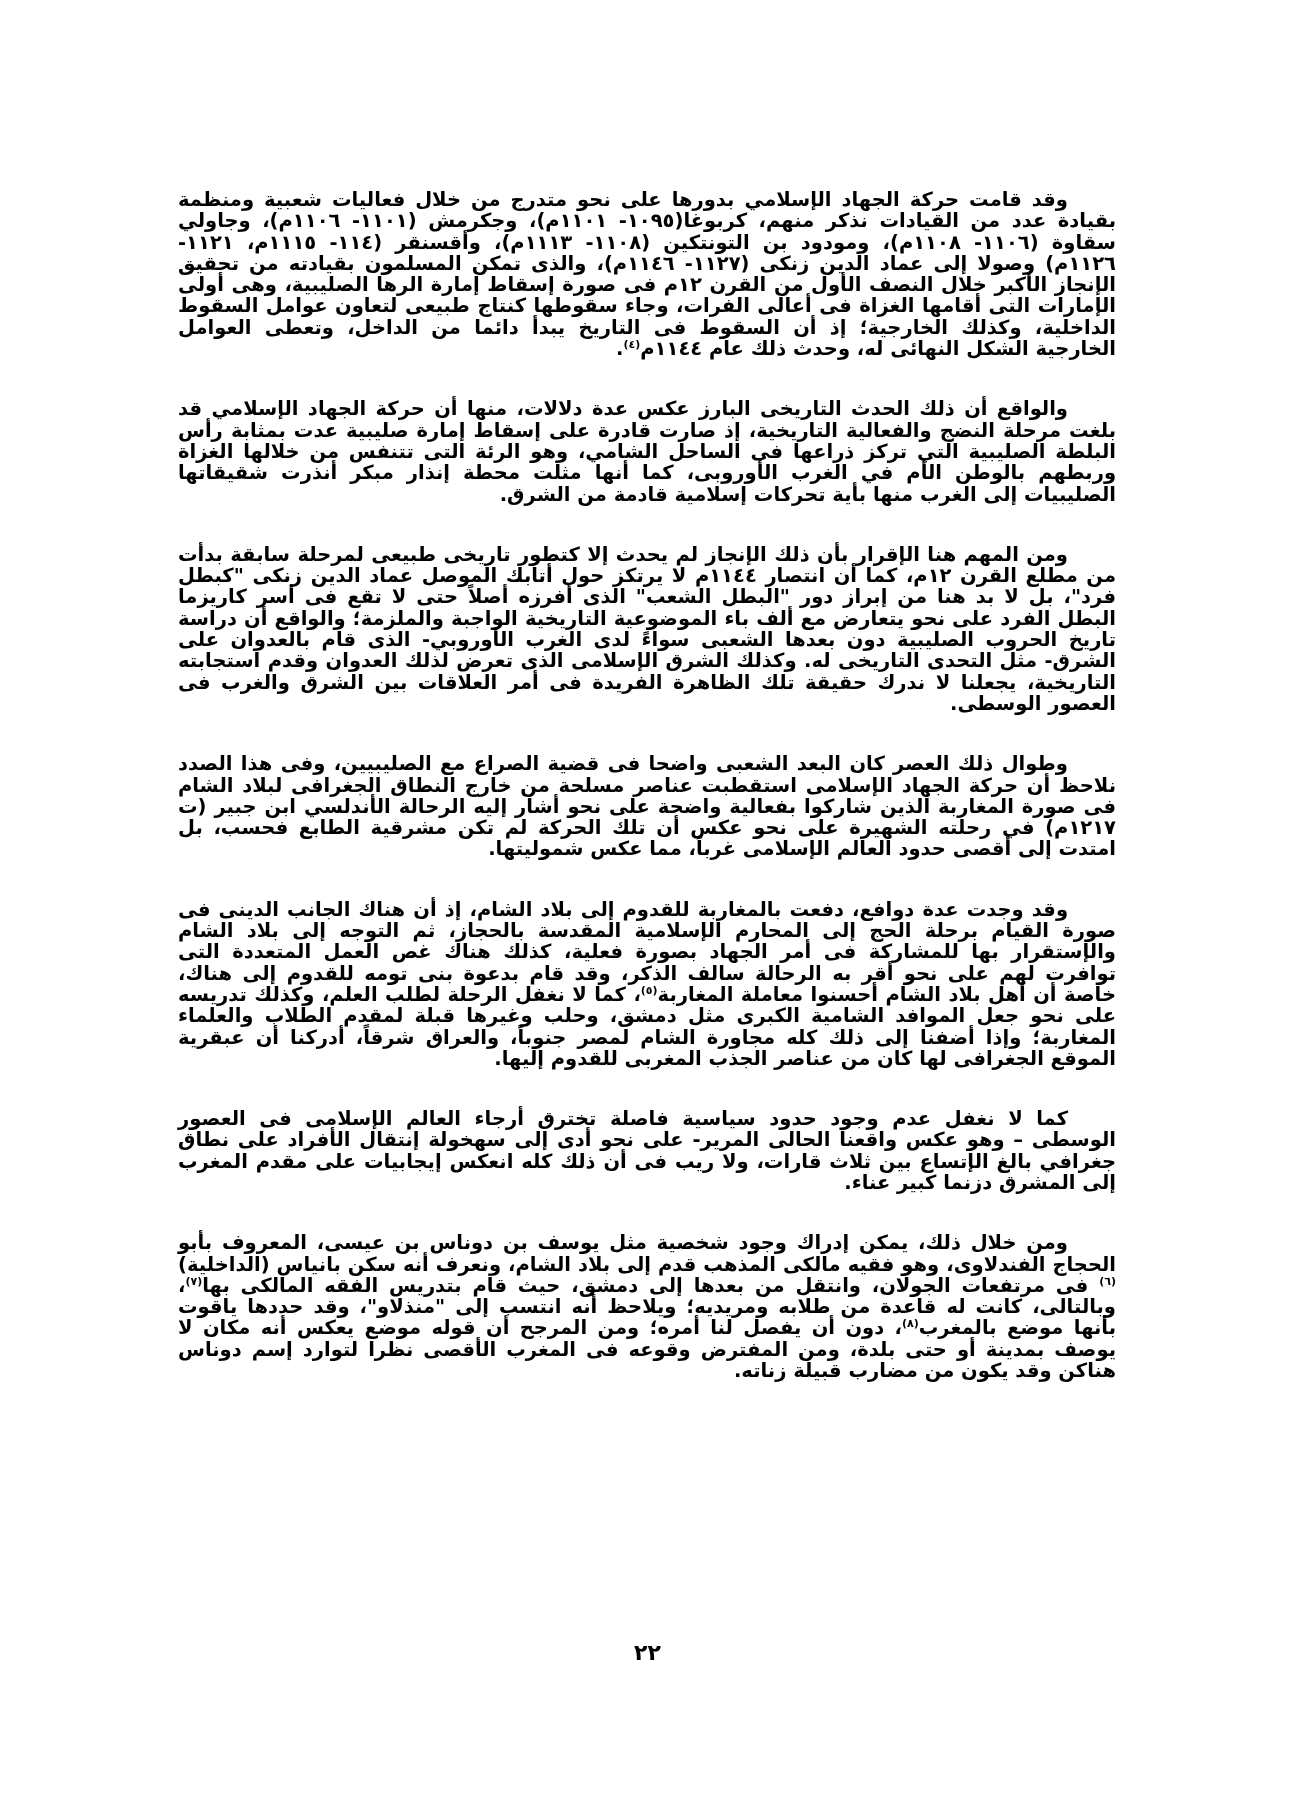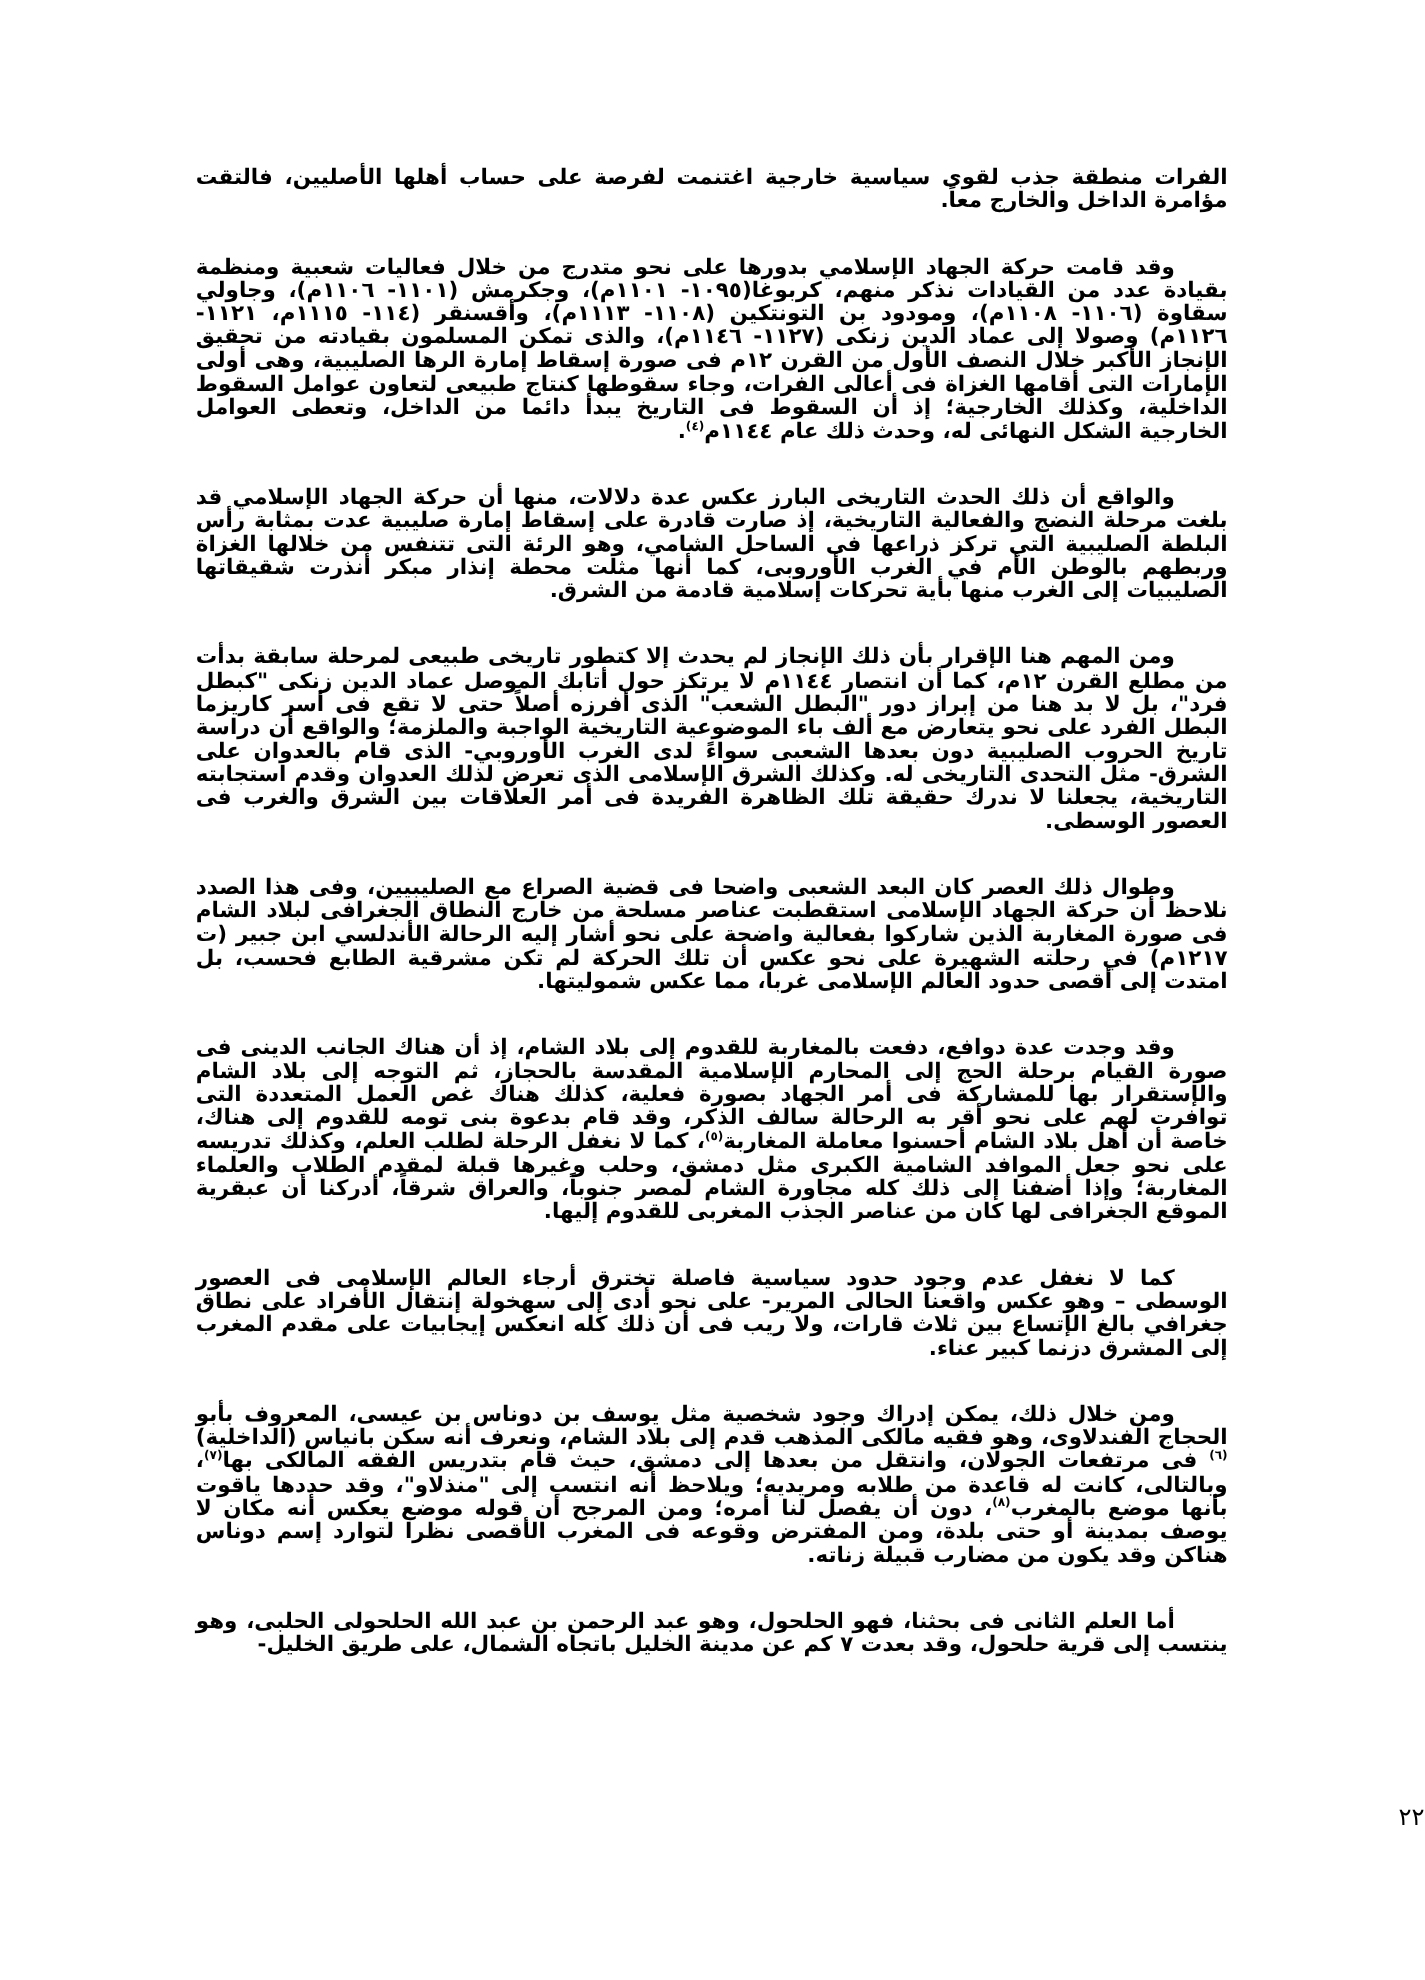--- a/index.html
+++ b/index.html
@@ -38,36 +38,34 @@
   .fn {
     font-size: 11px;
     vertical-align: super;
     line-height: 0;
   }
   .page-number {
     position: absolute;
     left: 0;
     width: 1295px;
     top: 1640px;
-    text-align: right;
+    text-align: center;
     direction: rtl;
     font-family: "DejaVu Sans", "Liberation Sans", sans-serif;
     font-size: 22px;
-    font-weight: normal;
+    font-weight: bold;
     color: #000000;
   }
 </style>
 </head>
 <body>
 
 <div class="page" id="doc-body">
-    <p class="para"><span>الفرات منطقة جذب لقوى سياسية خارجية اغتنمت لفرصة على حساب أهلها الأصليين، فالتقت مؤامرة الداخل والخارج معاً.</span></p>
     <p class="para indent"><span>وقد قامت حركة الجهاد الإسلامي بدورها على نحو متدرج من خلال فعاليات شعبية ومنظمة بقيادة عدد من القيادات نذكر منهم، كربوغا(١٠٩٥- ١١٠١م)، وجكرمش (١١٠١- ١١٠٦م)، وجاولي سقاوة (١١٠٦- ١١٠٨م)، ومودود بن التونتكين (١١٠٨- ١١١٣م)، وأقسنقر (١١٤- ١١١٥م، ١١٢١- ١١٢٦م) وصولا إلى عماد الدين زنكى (١١٢٧- ١١٤٦م)، والذى تمكن المسلمون بقيادته من تحقيق الإنجاز الأكبر خلال النصف الأول من القرن ١٢م فى صورة إسقاط إمارة الرها الصليبية، وهى أولى الإمارات التى أقامها الغزاة فى أعالى الفرات، وجاء سقوطها كنتاج طبيعى لتعاون عوامل السقوط الداخلية، وكذلك الخارجية؛ إذ أن السقوط فى التاريخ يبدأ دائما من الداخل، وتعطى العوامل الخارجية الشكل النهائى له، وحدث ذلك عام ١١٤٤م</span><span class="fn">(٤)</span><span>.</span></p>
     <p class="para indent"><span>والواقع أن ذلك الحدث التاريخى البارز عكس عدة دلالات، منها أن حركة الجهاد الإسلامي قد بلغت مرحلة النضج والفعالية التاريخية، إذ صارت قادرة على إسقاط إمارة صليبية عدت بمثابة رأس البلطة الصليبية التي تركز ذراعها فى الساحل الشامي، وهو الرئة التى تتنفس من خلالها الغزاة وربطهم بالوطن الأم في الغرب الأوروبى، كما أنها مثلت محطة إنذار مبكر أنذرت شقيقاتها الصليبيات إلى الغرب منها بأية تحركات إسلامية قادمة من الشرق.</span></p>
     <p class="para indent"><span>ومن المهم هنا الإقرار بأن ذلك الإنجاز لم يحدث إلا كتطور تاريخى طبيعى لمرحلة سابقة بدأت من مطلع القرن ١٢م، كما أن انتصار ١١٤٤م لا يرتكز حول أتابك الموصل عماد الدين زنكى "كبطل فرد"، بل لا بد هنا من إبراز دور "البطل الشعب" الذى أفرزه أصلاً حتى لا تقع فى أسر كاريزما البطل الفرد على نحو يتعارض مع ألف باء الموضوعية التاريخية الواجبة والملزمة؛ والواقع أن دراسة تاريخ الحروب الصليبية دون بعدها الشعبى سواءً لدى الغرب الأوروبي- الذى قام بالعدوان على الشرق- مثل التحدى التاريخى له. وكذلك الشرق الإسلامى الذى تعرض لذلك العدوان وقدم استجابته التاريخية، يجعلنا لا ندرك حقيقة تلك الظاهرة الفريدة فى أمر العلاقات بين الشرق والغرب فى العصور الوسطى.</span></p>
     <p class="para indent"><span>وطوال ذلك العصر كان البعد الشعبى واضحا فى قضية الصراع مع الصليبيين، وفى هذا الصدد نلاحظ أن حركة الجهاد الإسلامى استقطبت عناصر مسلحة من خارج النطاق الجغرافى لبلاد الشام فى صورة المغاربة الذين شاركوا بفعالية واضحة على نحو أشار إليه الرحالة الأندلسي ابن جبير (ت ١٢١٧م) في رحلته الشهيرة على نحو عكس أن تلك الحركة لم تكن مشرقية الطابع فحسب، بل امتدت إلى أقصى حدود العالم الإسلامى غرباً، مما عكس شموليتها.</span></p>
     <p class="para indent"><span>وقد وجدت عدة دوافع، دفعت بالمغاربة للقدوم إلى بلاد الشام، إذ أن هناك الجانب الدينى فى صورة القيام برحلة الحج إلى المحارم الإسلامية المقدسة بالحجاز، ثم التوجه إلى بلاد الشام والإستقرار بها للمشاركة فى أمر الجهاد بصورة فعلية، كذلك هناك غص العمل المتعددة التى توافرت لهم على نحو أقر به الرحالة سالف الذكر، وقد قام بدعوة بنى تومه للقدوم إلى هناك، خاصة أن أهل بلاد الشام أحسنوا معاملة المغاربة</span><span class="fn">(٥)</span><span>، كما لا نغفل الرحلة لطلب العلم، وكذلك تدريسه على نحو جعل الموافد الشامية الكبرى مثل دمشق، وحلب وغيرها قبلة لمقدم الطلاب والعلماء المغاربة؛ وإذا أضفنا إلى ذلك كله مجاورة الشام لمصر جنوباً، والعراق شرقاً، أدركنا أن عبقرية الموقع الجغرافى لها كان من عناصر الجذب المغربى للقدوم إليها.</span></p>
     <p class="para indent"><span>كما لا نغفل عدم وجود حدود سياسية فاصلة تخترق أرجاء العالم الإسلامى فى العصور الوسطى – وهو عكس واقعنا الحالى المرير- على نحو أدى إلى سهخولة إنتقال الأفراد على نطاق جغرافي بالغ الإتساع بين ثلاث قارات، ولا ريب فى أن ذلك كله انعكس إيجابيات على مقدم المغرب إلى المشرق دزنما كبير عناء.</span></p>
     <p class="para indent"><span>ومن خلال ذلك، يمكن إدراك وجود شخصية مثل يوسف بن دوناس بن عيسى، المعروف بأبو الحجاج الفندلاوى، وهو فقيه مالكى المذهب قدم إلى بلاد الشام، ونعرف أنه سكن بانياس (الداخلية)</span><span class="fn">(٦)</span><span> فى مرتفعات الجولان، وانتقل من بعدها إلى دمشق، حيث قام بتدريس الفقه المالكى بها</span><span class="fn">(٧)</span><span>، وبالتالى، كانت له قاعدة من طلابه ومريديه؛ ويلاحظ أنه انتسب إلى "منذلاو"، وقد حددها ياقوت بأنها موضع بالمغرب</span><span class="fn">(٨)</span><span>، دون أن يفصل لنا أمره؛ ومن المرجح أن قوله موضع يعكس أنه مكان لا يوصف بمدينة أو حتى بلدة، ومن المفترض وقوعه فى المغرب الأقصى نظرا لتوارد إسم دوناس هناكن وقد يكون من مضارب قبيلة زناته.</span></p>
-    <p class="para indent"><span>أما العلم الثانى فى بحثنا، فهو الحلحول، وهو عبد الرحمن بن عبد الله الحلحولى الحلبى، وهو ينتسب إلى قرية حلحول، وقد بعدت ٧ كم عن مدينة الخليل باتجاه الشمال، على طريق الخليل-</span></p>
   </div>
 
 <div class="page-number">٢٢</div>
 
 </body></html>

